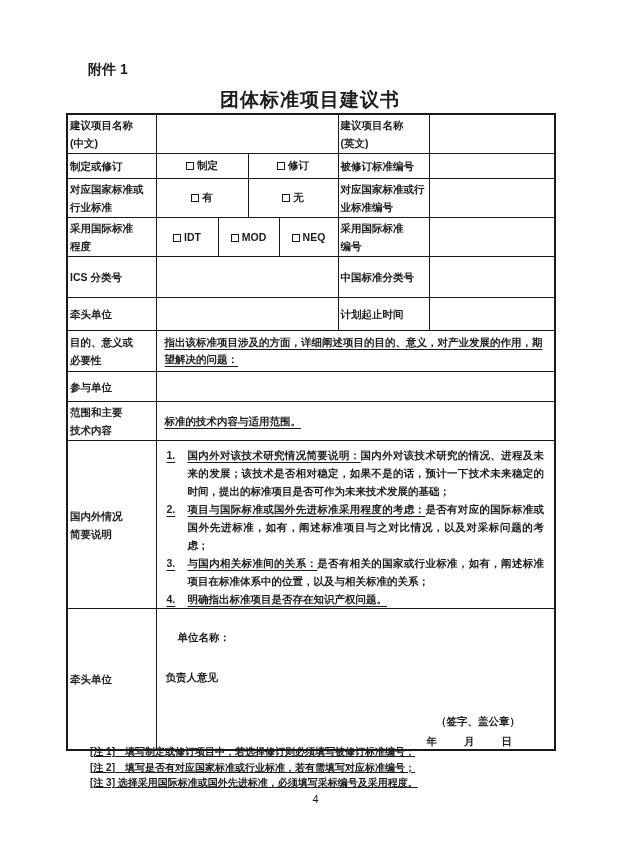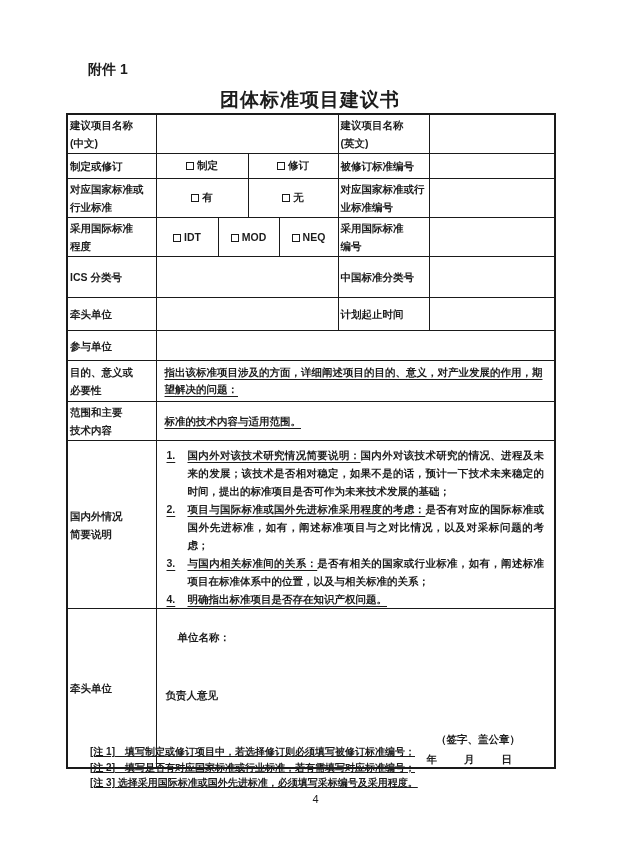--- a/index.html
+++ b/index.html
@@ -66,21 +66,21 @@
     padding-left: 23px;
     line-height: 18px;
     text-align: justify;
   }
   .li .num {
     position: absolute; left: 2px; top: 0;
     text-decoration: underline; text-underline-offset: 3px;
   }
   td.orgcell { vertical-align: top; padding: 0 8px; }
   .org-name { margin-top: 22px; margin-left: 13px; }
-  .org-opinion { margin-top: 44px; margin-left: 1px; }
+  .org-opinion { margin-top: 26px; margin-left: 1px; }
   .org-sign { margin-top: 30px; text-align: right; padding-right: 26px; }
   .org-date { margin-top: 6px; text-align: right; padding-right: 32px; letter-spacing: 2px; }
   .notes {
     position: absolute; left: 90px; top: 744px; width: 470px;
     font-size: 10px; font-weight: bold; line-height: 15.5px; text-decoration: underline;
   }
   .page-number {
     position: absolute; left: 0; top: 793px; width: 631px;
     text-align: center; font-size: 11px;
   }
@@ -165,31 +165,31 @@
       <td class="val"></td>
     </tr>
 
     <tr style="height:33px">
       <td class="lbl">牵头单位</td>
       <td class="val" colspan="4"></td>
       <td class="lbl">计划起止时间</td>
       <td class="val"></td>
     </tr>
 
-    <tr style="height:30px">
-      <td class="lbl">参与单位</td>
-      <td class="val" colspan="6"></td>
-    </tr>
-
     <tr style="height:40px">
       <td class="lbl">目的、意义或
 必要性</td>
       <td class="prompt" colspan="6">
         <span class="uline">指出该标准项目涉及的方面，详细阐述项目的目的、意义，对产业发展的作用，期望解决的问题：</span>
       </td>
+    </tr>
+
+    <tr style="height:30px">
+      <td class="lbl">参与单位</td>
+      <td class="val" colspan="6"></td>
     </tr>
 
     <tr style="height:39px">
       <td class="lbl">范围和主要
 技术内容</td>
       <td class="prompt" colspan="6">
         <span class="uline">标准的技术内容与适用范围。</span>
       </td>
     </tr>
 

